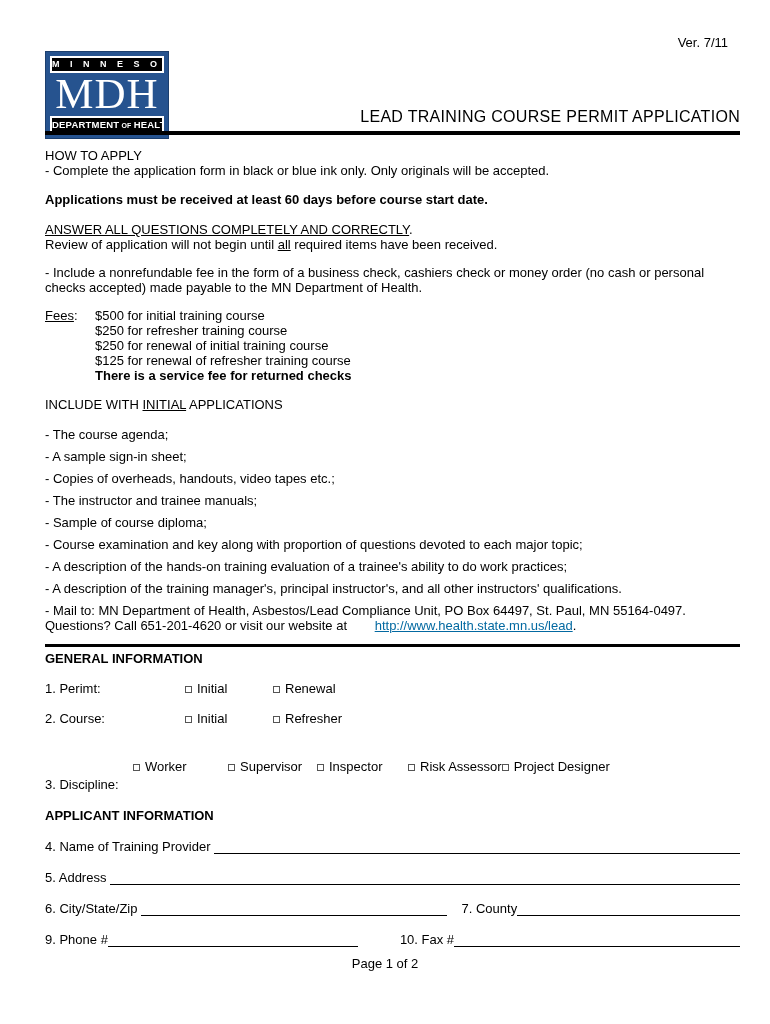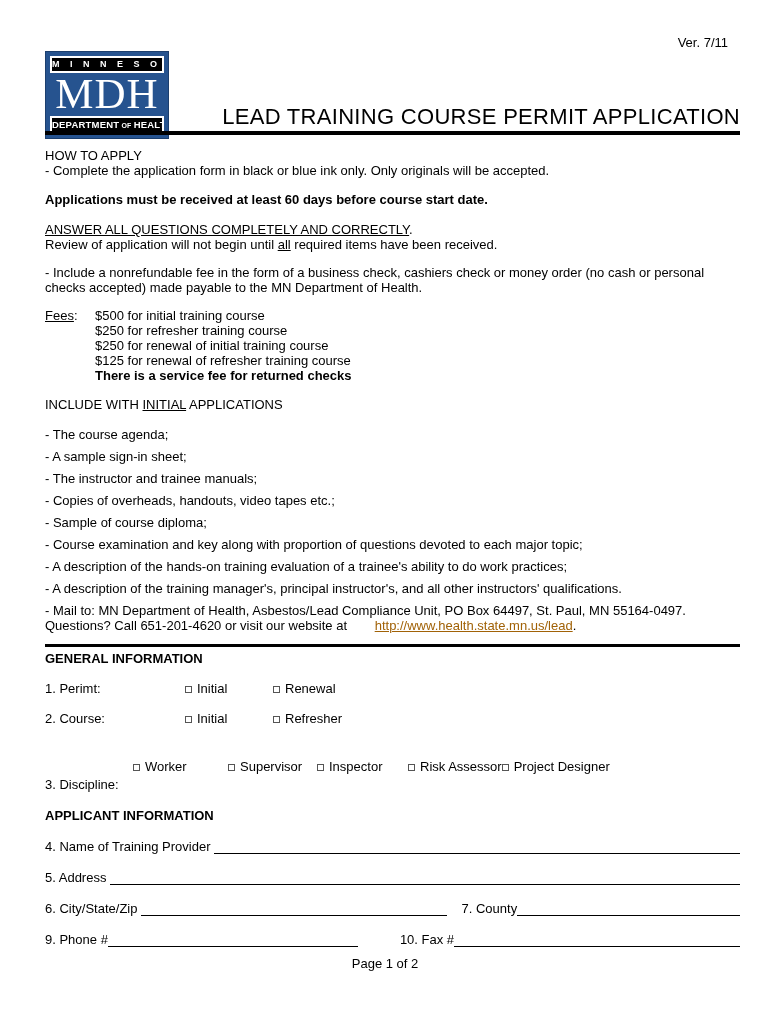--- a/index.html
+++ b/index.html
@@ -26,36 +26,36 @@
     line-height:40px; text-align:center; letter-spacing:1px; margin:1px 0 2px;
   }
   .logo-dept {
     background:#000; border:2px solid #fff; color:#fff; font-weight:bold;
     font-size:9.5px; letter-spacing:0.2px; text-align:center; line-height:11px;
     padding:1px 0; white-space:nowrap; overflow:hidden;
   }
   .logo-dept .of { font-size:7px; }
   .doc-title {
     position:absolute; right:30px; top:105px;
-    font-size:22px; line-height:24px; letter-spacing:0.3px; white-space:nowrap;
+    font-size:16px; line-height:24px; letter-spacing:0.3px; white-space:nowrap;
   }
   .rule-top { position:absolute; left:45px; right:30px; top:131px; height:4px; background:#000; }
 
   
   .content { position:absolute; left:45px; right:30px; top:148px; }
   .bold { font-weight:bold; }
   .ul { text-decoration:underline; }
   .mt13 { margin-top:13px; }
   .mt14 { margin-top:14px; }
   .mt15 { margin-top:15px; }
   .inc-item { margin-top:7px; }
   .inc-first { margin-top:15px; }
   .fees { display:flex; margin-top:13px; }
   .fees-label { width:50px; flex:none; }
-  .link { color:#a16207; text-decoration:underline; cursor:pointer;padding-left:24px; }
+  .link { color:#0369a1; text-decoration:underline; cursor:pointer;padding-left:24px; }
   .rule-mid { height:3px; background:#000; margin-top:11px; }
   .sec-head { font-weight:bold; margin-top:4px; }
   .sec-head2 { font-weight:bold; margin-top:16px; }
 
   
   .qrow { display:flex; align-items:center; margin-top:15px; }
   .qlabel-wide { width:140px; flex:none; }
   .qlabel-narrow { width:88px; flex:none;margin-top:36px; }
   .opt { display:flex; align-items:center; flex:none; }
   .w88 { width:88px; } .w95 { width:95px; } .w89 { width:89px; } .w91 { width:91px; }
@@ -112,22 +112,22 @@
         <div>$250 for renewal of initial training course</div>
         <div>$125 for renewal of refresher training course</div>
         <div class="bold">There is a service fee for returned checks</div>
       </div>
     </div>
 
     <div class="mt14"><span>INCLUDE WITH </span><span class="ul">INITIAL</span><span> APPLICATIONS</span></div>
 
     <div class="inc-item inc-first">- The course agenda;</div>
     <div class="inc-item">- A sample sign-in sheet;</div>
+    <div class="inc-item">- Copies of overheads, handouts, video tapes etc.;</div>
     <div class="inc-item">- The instructor and trainee manuals;</div>
-    <div class="inc-item">- Copies of overheads, handouts, video tapes etc.;</div>
     <div class="inc-item">- Sample of course diploma;</div>
     <div class="inc-item">- Course examination and key along with proportion of questions devoted to each major topic;</div>
     <div class="inc-item">- A description of the hands-on training evaluation of a trainee's ability to do work practices;</div>
     <div class="inc-item">- A description of the training manager's, principal instructor's, and all other instructors' qualifications.</div>
 
     <div class="inc-item">
       <div>- Mail to: MN Department of Health, Asbestos/Lead Compliance Unit, PO Box 64497, St. Paul, MN 55164-0497.</div>
       <div><span>Questions? Call 651-201-4620 or visit our website at </span><a class="link">http://www.health.state.mn.us/lead</a><span>.</span></div>
     </div>
 

